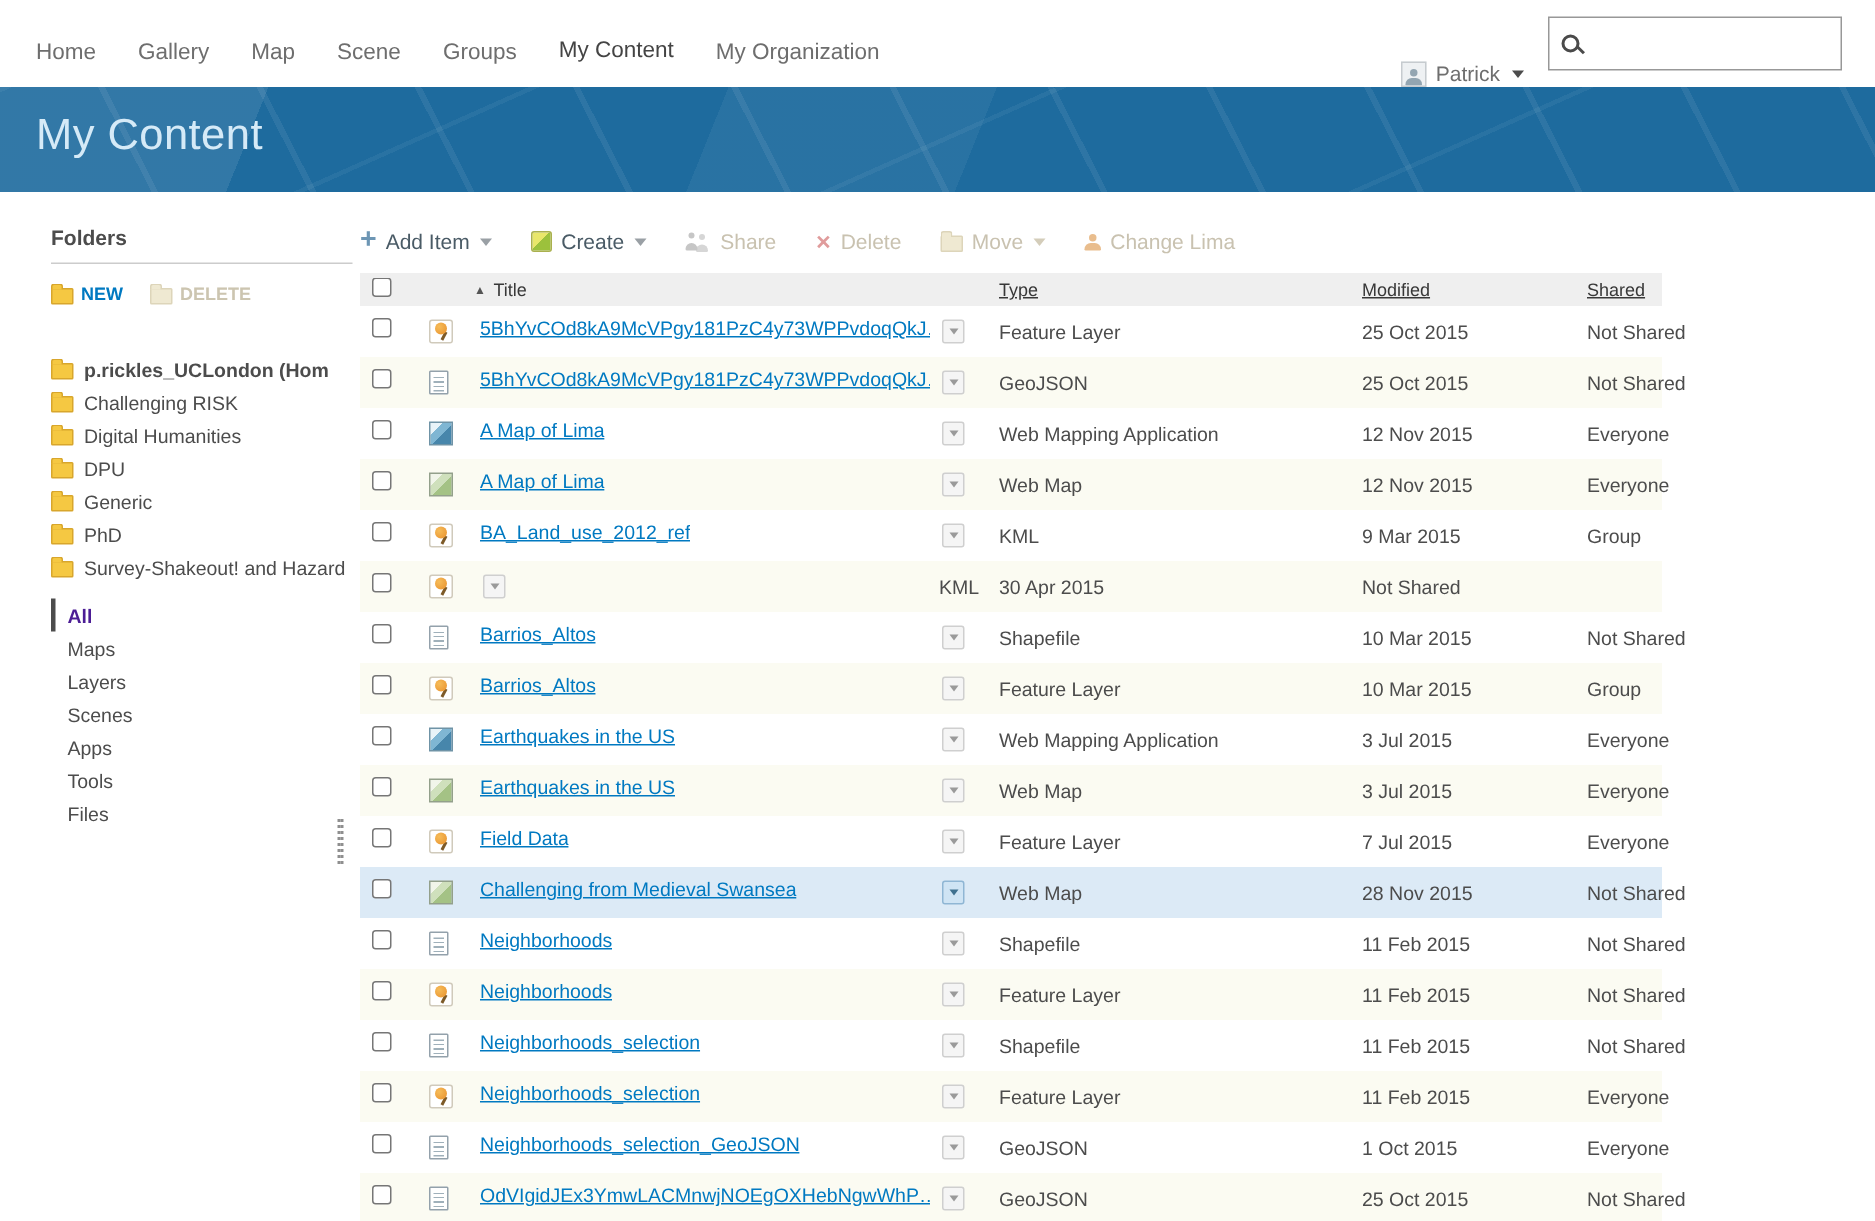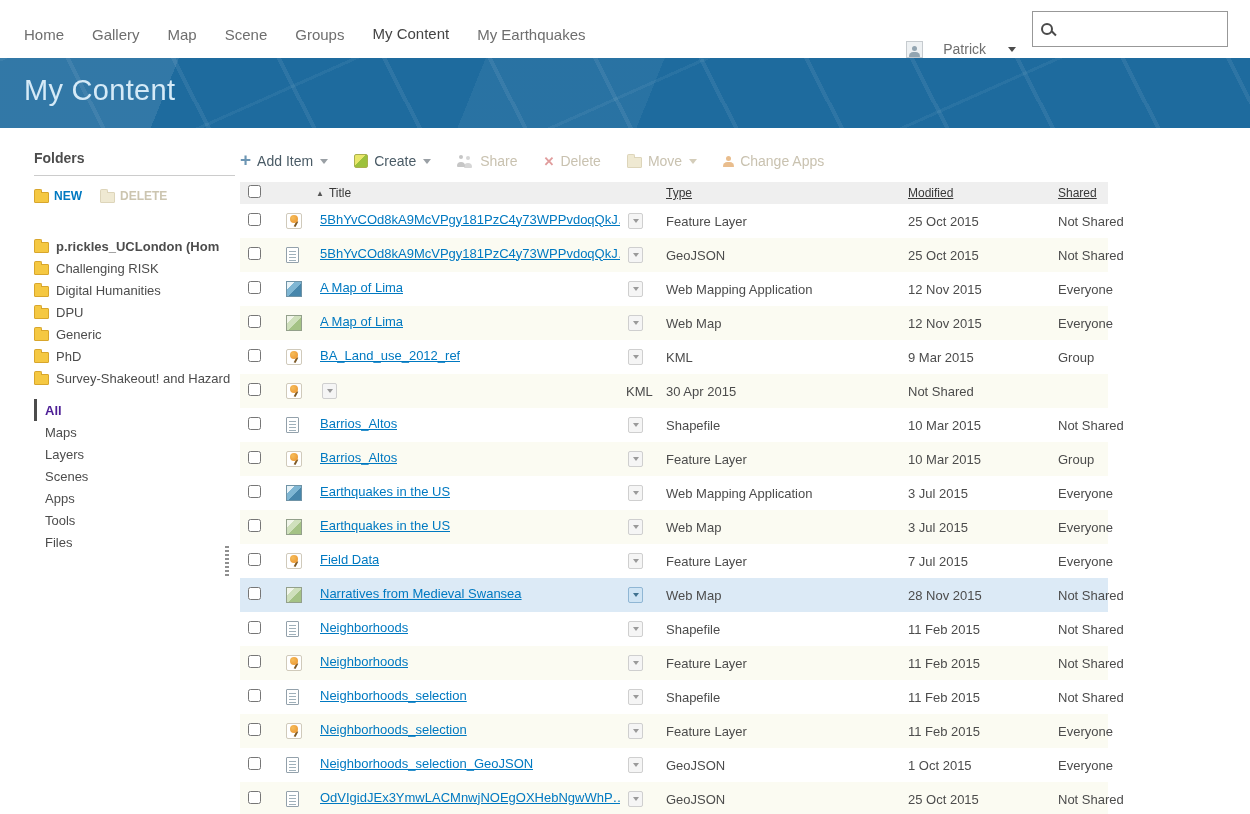--- a/index.html
+++ b/index.html
@@ -8,21 +8,21 @@
     width:1250px; height:814px; overflow:hidden;
     font-family:"Liberation Sans", sans-serif;
     background:#fff; color:#4c4c4c; position:relative;
   }
 
   
   .topnav { height:58px; display:flex; align-items:center; padding:0 22px 0 24px; background:#fff; }
   .nav-items { display:flex; height:46px; }
   .nav-item { font-size:15px; color:#6e6e6e; margin-right:28px; line-height:58px; height:58px; cursor:pointer; white-space:nowrap; }
   .nav-item.active { color:#444; border-bottom:4px solid #2f7cae; line-height:56px; }
-  .user-area { margin-left:auto; display:flex; align-items:center; gap:20px; cursor:pointer;margin-top:40px; }
+  .user-area { margin-left:auto; display:flex; align-items:center; gap:6px; cursor:pointer;margin-top:40px; }
   .avatar-box { width:17px; height:17px; background:#eef1f3; border:1px solid #c6cbcf; display:flex; align-items:flex-end; justify-content:center; overflow:hidden; }
   .user-name { font-size:14px; color:#6e6e6e; }
   .chev-sm { width:0; height:0; border-left:4px solid transparent; border-right:4px solid transparent; border-top:5px solid #4c4c4c; margin-left:2px; }
   .search-box { margin-left:16px; width:196px; height:36px; border:1px solid #989898; background:#fff; display:flex; align-items:center; padding:0 8px; gap:8px; }
   .search-input { border:none; outline:none; flex:1; font-size:13px; min-width:0; font-family:"Liberation Sans", sans-serif; }
 
   
   .banner { height:70px; background:var(--banner-bg,#1e6b9e); position:relative; overflow:hidden; }
   .banner::before { content:''; position:absolute; inset:0;
     background:
@@ -108,21 +108,21 @@
 <body>
 
 <div class="topnav">
   <div class="nav-items">
       <div class="nav-item">Home</div>
       <div class="nav-item">Gallery</div>
       <div class="nav-item">Map</div>
       <div class="nav-item">Scene</div>
       <div class="nav-item">Groups</div>
       <div class="nav-item active">My Content</div>
-      <div class="nav-item">My Earthquakes</div>
+      <div class="nav-item">My Organization</div>
     </div>
   <div class="user-area">
     <span class="avatar-box">
       <span class="ic ic-person"></span>
     </span>
     <span class="user-name">Patrick</span>
     <span class="chev-sm"></span>
   </div>
   <div class="search-box">
     <span class="ic ic-mag"></span>
@@ -208,21 +208,21 @@
       <span class="x-glyph">✕</span>
       <span>Delete</span>
     </div>
     <div class="tb-item disabled">
       <span class="ic ic-folder dim"></span>
       <span>Move</span>
       <span class="tb-chev"></span>
     </div>
     <div class="tb-item disabled">
       <span class="ic ic-person owner-dim"></span>
-      <span>Change Apps</span>
+      <span>Change Lima</span>
     </div>
   </div>
 
   <div class="table">
     <div class="thead">
       <div class="cell-check">
         <input type="checkbox" style="">
       </div>
       <div class="th-title">
         <span class="sort-arrow">▲</span>
@@ -395,21 +395,21 @@
           </div>
           <div class="cell-type">Feature Layer</div>
           <div class="cell-mod">7 Jul 2015</div>
           <div class="cell-shared">Everyone</div>
         </div>
         <div class="trow selected">
           <div class="cell-check"><input type="checkbox" style=""></div>
           <div class="cell-icon">
             <div class="ic ic-map"></div>
           </div>
-          <div class="cell-title"><a class="title-link">Narratives from Medieval Swansea</a></div>
+          <div class="cell-title"><a class="title-link">Challenging from Medieval Swansea</a></div>
           <div class="cell-dd">
             <div class="row-dd">
               <div class="dd-tri"></div>
             </div>
           </div>
           <div class="cell-type">Web Map</div>
           <div class="cell-mod">28 Nov 2015</div>
           <div class="cell-shared">Not Shared</div>
         </div>
         <div class="trow">

